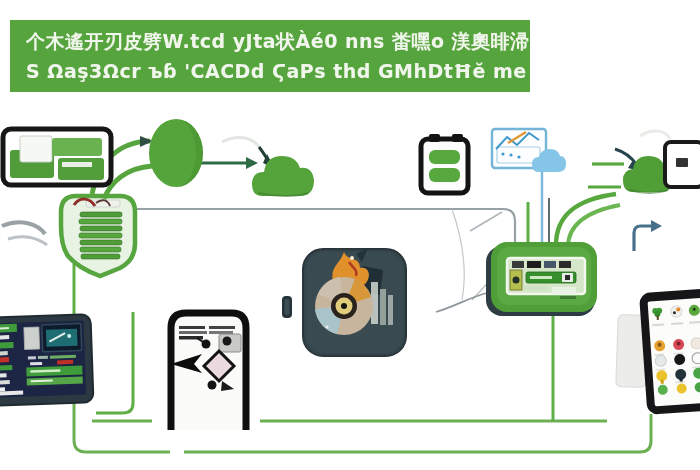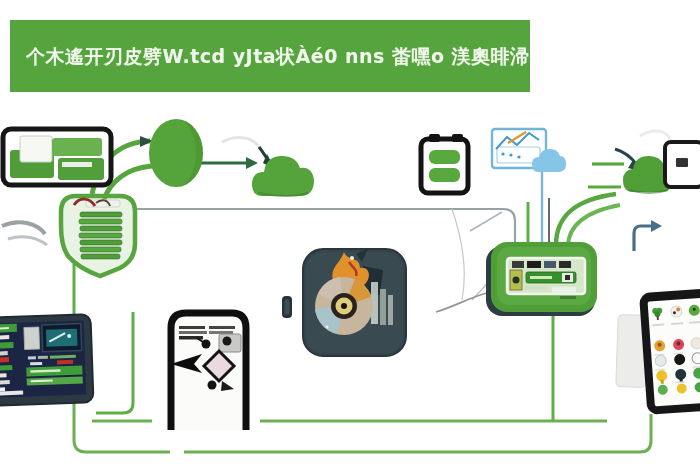--- a/index.html
+++ b/index.html
@@ -277,15 +277,16 @@
         <circle cx="660" cy="389" r="5" fill="#58b04c"></circle>
         <circle cx="679" cy="389" r="5" fill="#ecc22c"></circle>
         <circle cx="697" cy="389" r="5" fill="#48a445"></circle>
       </g>
     </g>
 
   </svg>
 
   <div class="banner">
     <div class="bl">个木遙开刃皮劈W.tcd yJta状Àé0 nns 畨嘿o 渼奧㫵㴆</div>
+    <div class="bl">S Ωaş3Ωcr ъɓ ꞌCACDd ϚaΡs thd GMhDtĦĕ me</div>
   </div>
 
 </div>
 
 </body></html>

